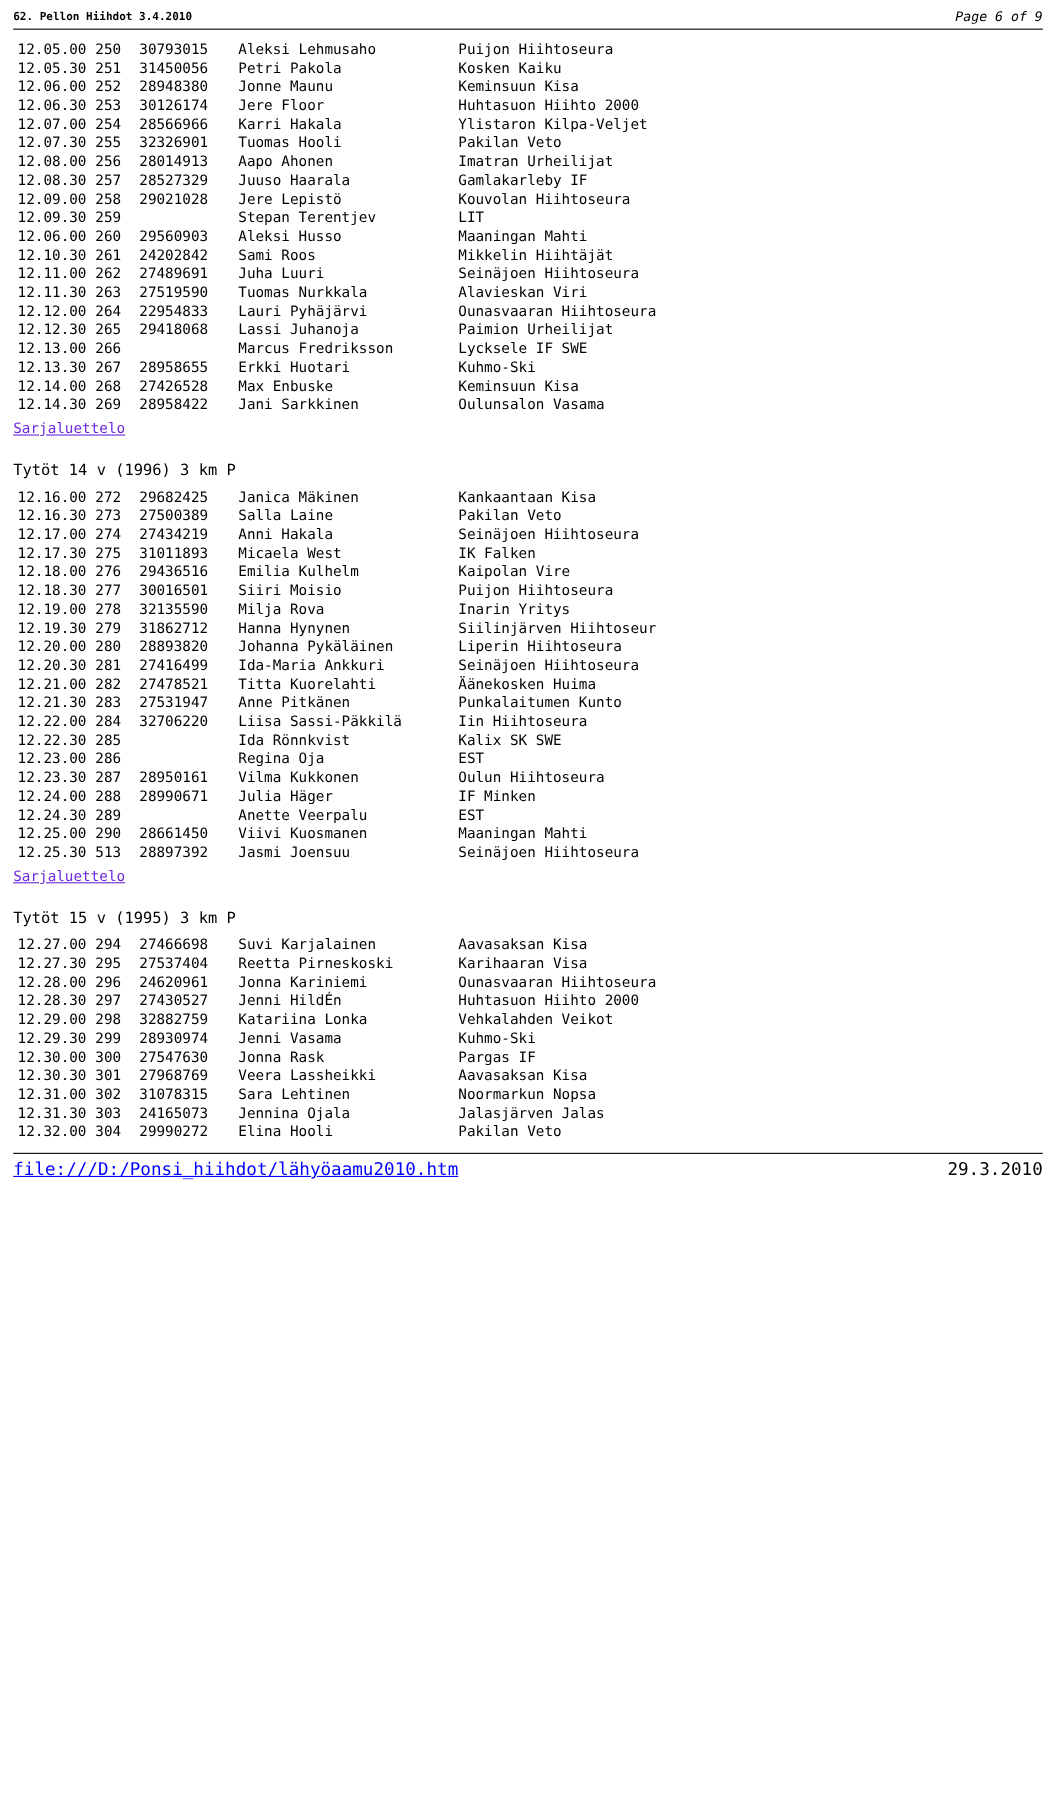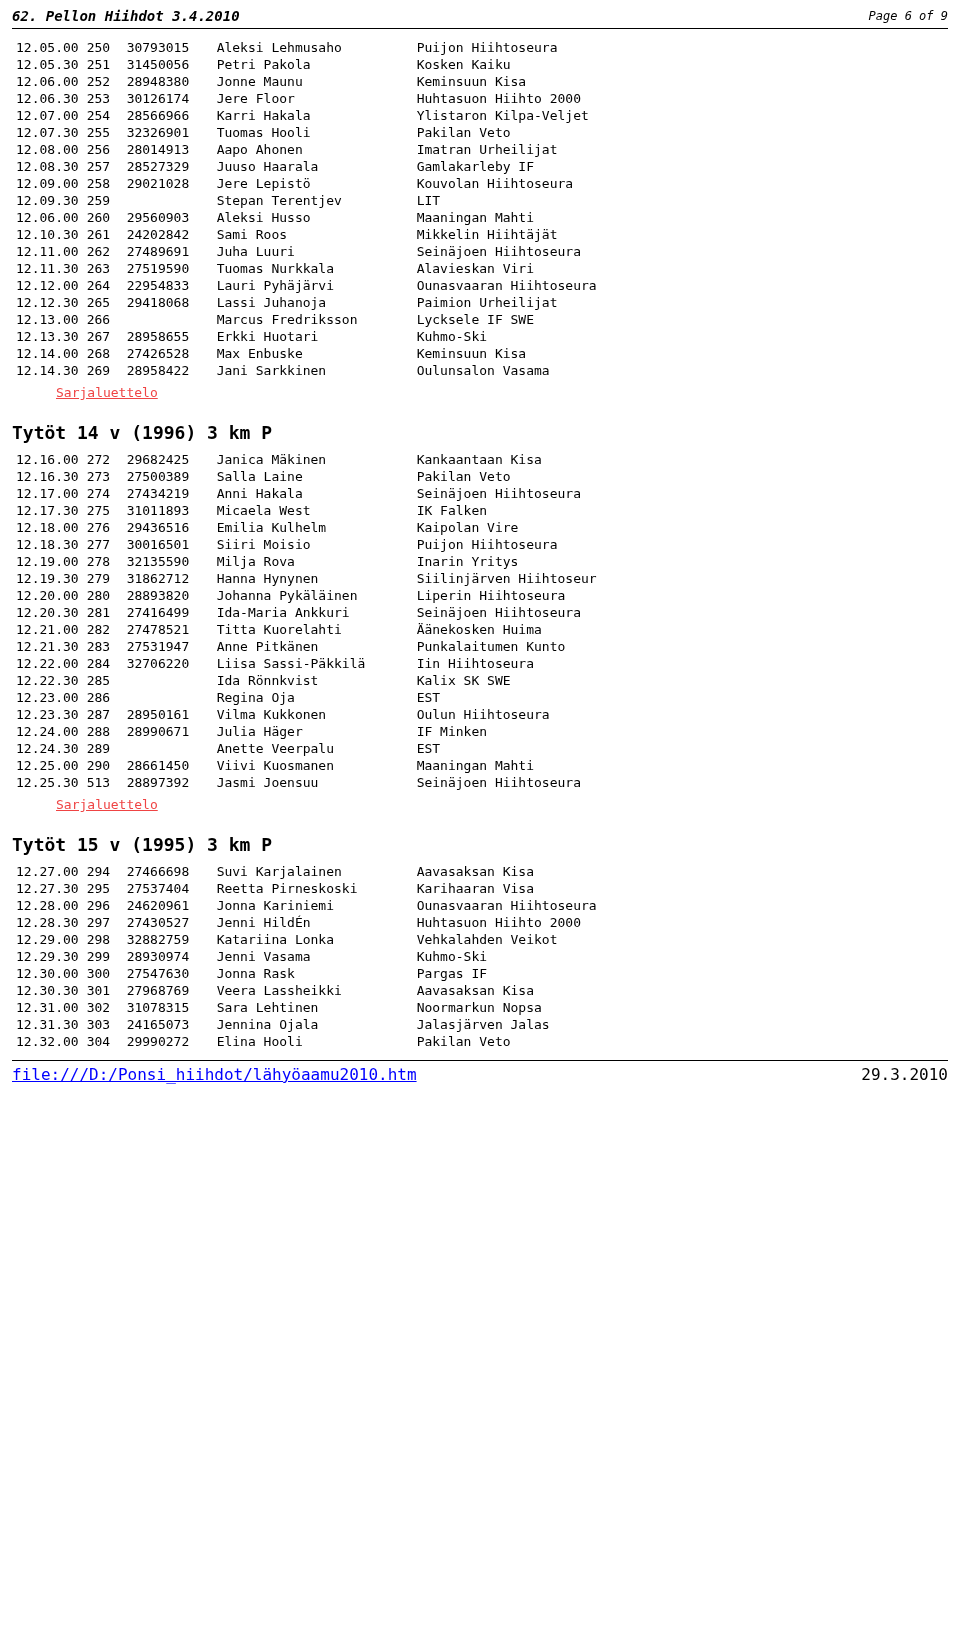--- a/index.html
+++ b/index.html
@@ -12,23 +12,22 @@
     }
     .page-header {
       display: flex;
       justify-content: space-between;
       align-items: center;
       border-bottom: 1px solid #000;
       padding-bottom: 4px;
       margin-bottom: 10px;
     }
     .page-title {
-      font-size: 14px;
+      font-size: 10px;
       font-weight: bold;
-      font-style: italic;
     }
     .page-info {
       font-size: 12px;
       font-style: italic;
     }
     .results-table {
       width: 100%;
       border-collapse: collapse;
       margin-bottom: 6px;
     }
@@ -36,31 +35,30 @@
       padding: 1px 4px;
       white-space: nowrap;
       vertical-align: top;
     }
     .col-time { width: 70px; text-align: right; }
     .col-bib { width: 40px; }
     .col-id { width: 90px; }
     .col-name { width: 200px; }
     .col-club { }
     .section-link {
-      color: #ef4444;
+      color: #6d28d9;
       text-decoration: underline;
       cursor: pointer;
       font-size: 13px;
       margin-bottom: 8px;
       display: inline-block;
-      margin-left: 44px;
     }
     .section-header {
-      font-size: 18px;
-      font-weight: bold;
+      font-size: 14px;
+      font-weight: normal;
       margin: 14px 0 8px 0;
     }
     .footer-bar {
       border-top: 1px solid #000;
       margin-top: 10px;
       padding-top: 4px;
       display: flex;
       justify-content: space-between;
       font-size: 16px;
     }

